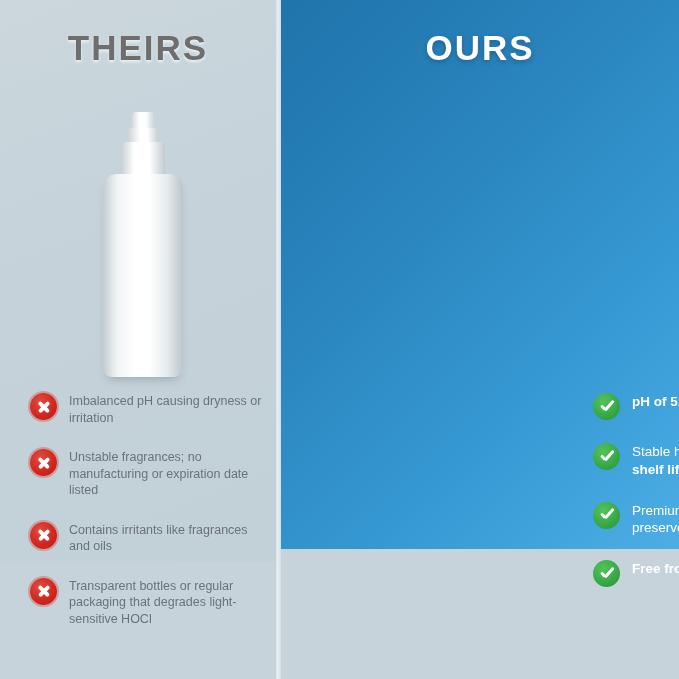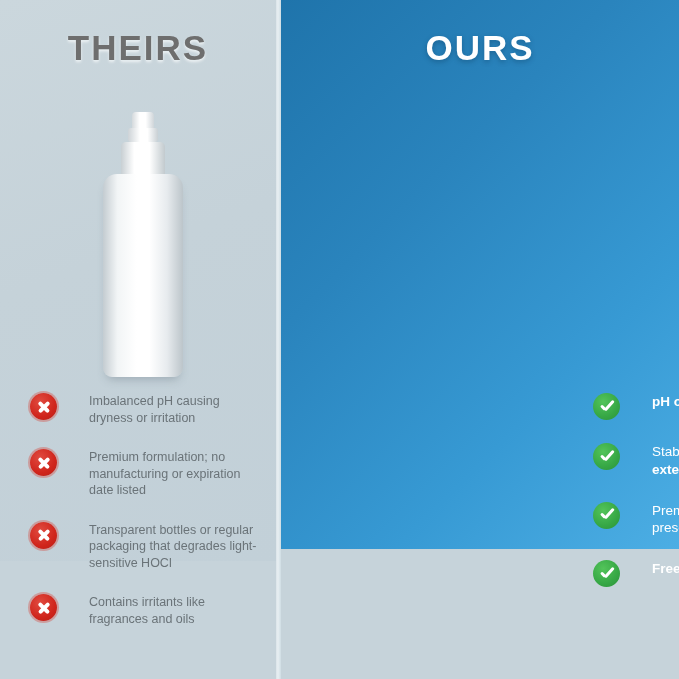--- a/index.html
+++ b/index.html
@@ -68,21 +68,21 @@
     background:linear-gradient(90deg,#c4ccd1 0%,#f2f5f6 18%,#ffffff 42%,#ffffff 58%,#e7ebee 80%,#bcc5ca 100%);
     border-radius:14px 14px 9px 9px;
     box-shadow:0 6px 10px -4px rgba(80,95,105,.35);
   }
 
   
   .list{position:absolute;left:0;right:0;}
   .list-left{top:392px;left:30px;width:232px;}
   .list-right{top:392px;left:312px;width:348px;}
 
-  .row{display:flex;align-items:flex-start;margin-bottom:22px;gap:20px;}
+  .row{display:flex;align-items:flex-start;margin-bottom:22px;}
   .row:last-child{margin-bottom:0;}
 
   .ico{flex:0 0 auto;border-radius:50%;position:relative;margin-right:12px;}
   .ico-x{
     width:27px;height:27px;margin-top:1px;
     background:radial-gradient(circle at 38% 32%,#e04b40 0%,#d0251c 60%,#b81d15 100%);
     box-shadow:0 0 0 2px rgba(214,60,48,.35);
   }
   .ico-x:before,.ico-x:after{
     content:"";position:absolute;left:50%;top:50%;width:14px;height:3.6px;
@@ -128,29 +128,29 @@
       <div class="body"></div>
     </div>
 
     <div class="list list-left">
       <div class="row">
         <div class="ico ico-x"></div>
         <div class="txt-left">Imbalanced pH causing dryness or irritation</div>
       </div>
       <div class="row">
         <div class="ico ico-x"></div>
-        <div class="txt-left">Premium formulation; no manufacturing or expiration date listed</div>
+        <div class="txt-left">Unstable fragrances; no manufacturing or expiration date listed</div>
+      </div>
+      <div class="row">
+        <div class="ico ico-x"></div>
+        <div class="txt-left">Contains irritants like fragrances and oils</div>
       </div>
       <div class="row">
         <div class="ico ico-x"></div>
         <div class="txt-left">Transparent bottles or regular packaging that degrades light-sensitive HOCl</div>
-      </div>
-      <div class="row">
-        <div class="ico ico-x"></div>
-        <div class="txt-left">Contains irritants like fragrances and oils</div>
       </div>
     </div>
   </div>
 
   <div class="divider"></div>
 
   <div class="panel-right">
     <div class="title title-ours">OURS</div>
 
     <div class="list list-right">

